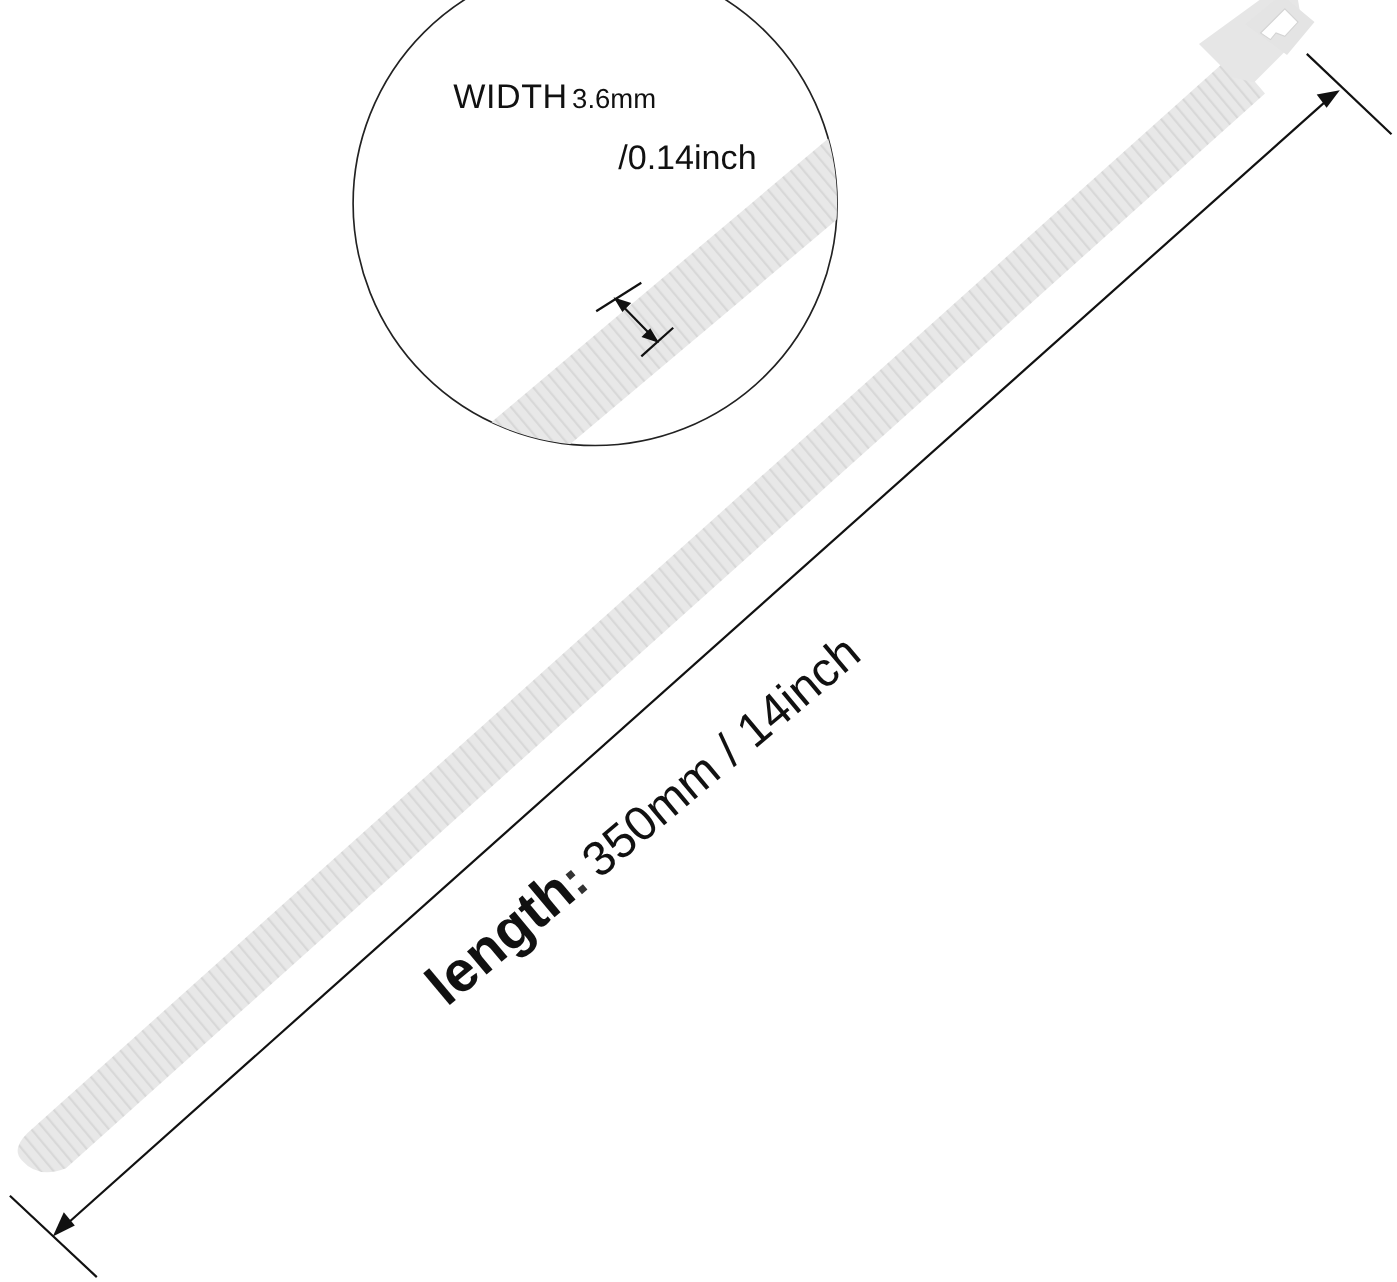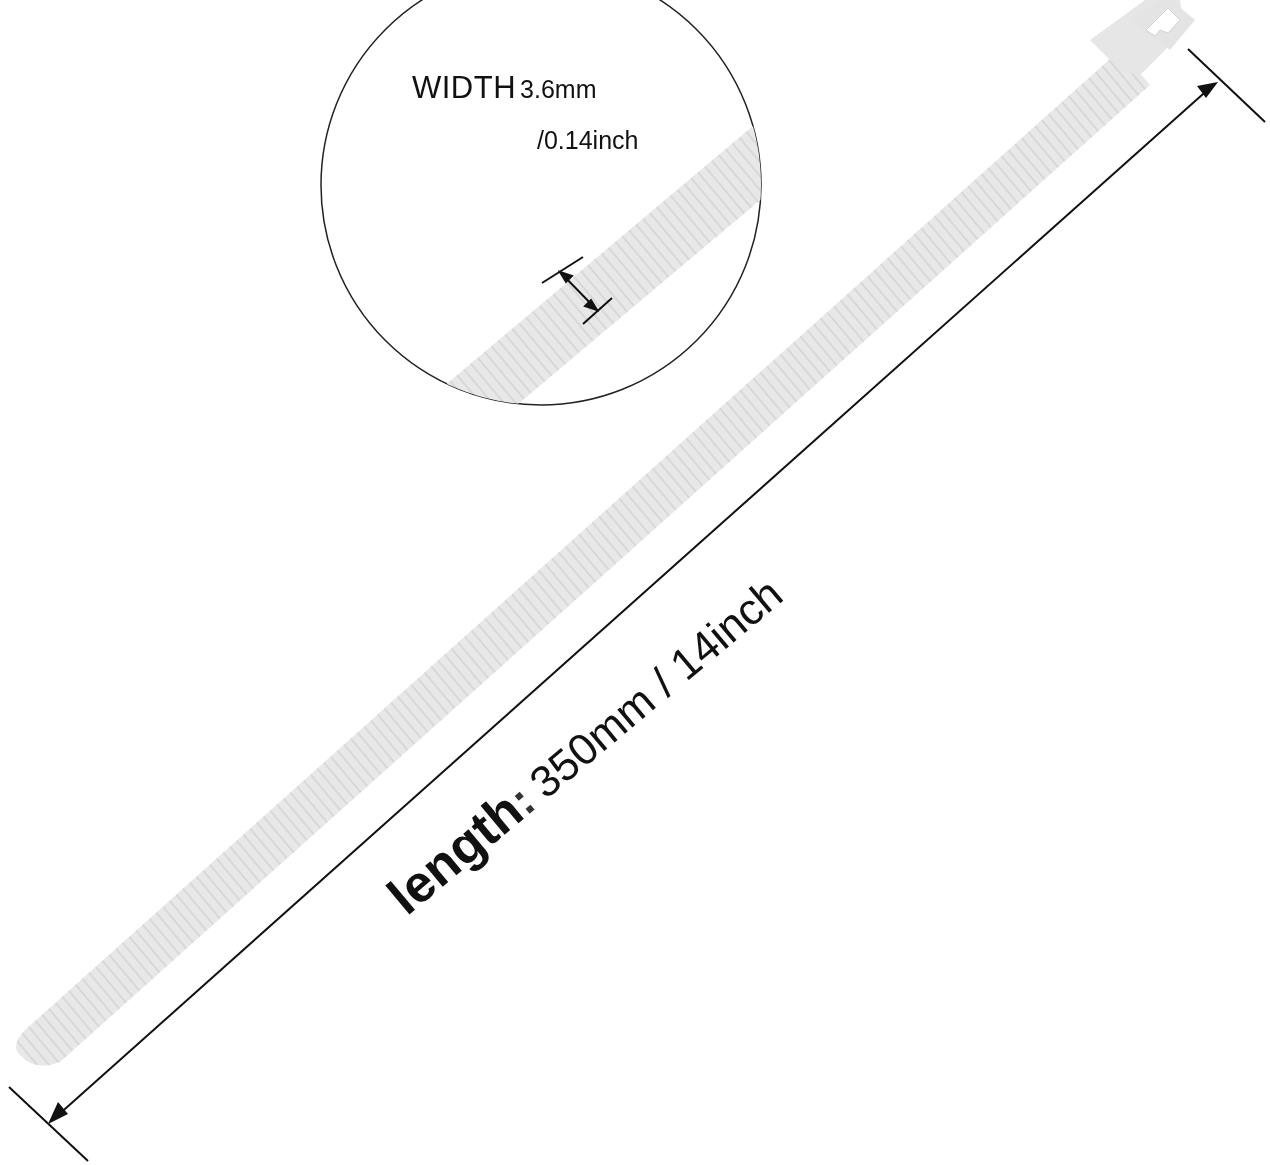--- a/index.html
+++ b/index.html
@@ -7,22 +7,22 @@
     .canvas { position: absolute; left: 0; top: 0; width: 1176px; height: 1165px; }
     svg { position: absolute; left: 0; top: 0; }
     .width-label {
       position: absolute; left: 412px; top: 70px;
       font-family: "Liberation Sans", sans-serif; color: #111;
       white-space: nowrap;
     }
     .width-title { font-size: 31px; font-weight: normal; letter-spacing: 0.5px; }
     .width-mm { font-size: 25px; margin-left: 4px; }
     .width-inch {
-      position: absolute; left: 537px; top: 126px;
-      font-family: "Liberation Sans", sans-serif; font-size: 25px; color: #111;
+      position: absolute; left: 562px; top: 126px;
+      font-family: "Liberation Sans", sans-serif; font-size: 31px; color: #111;
       white-space: nowrap;
     }
     .length-label {
       position: absolute; left: 376px; top: 880px;
       transform-origin: 0 0; transform: rotate(-40deg);
       font-family: "Liberation Sans", sans-serif; color: #111; white-space: nowrap;
     }
     .length-key { font-size: 52px; font-weight: bold; }
     .length-colon { font-size: 46px; font-weight: bold; color: #333; }
     .length-val { font-size: 44px; margin-left: 10px; }

